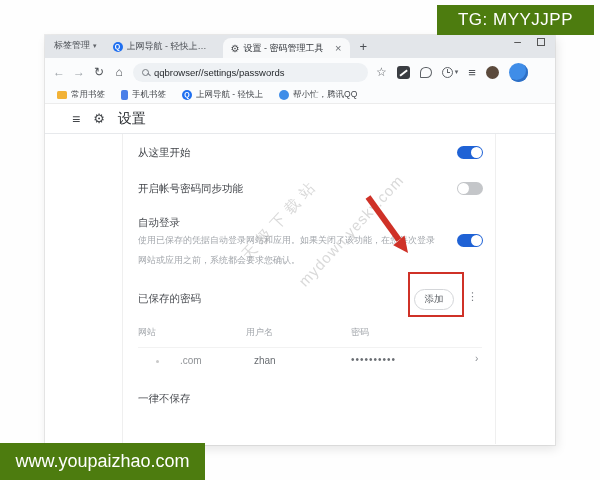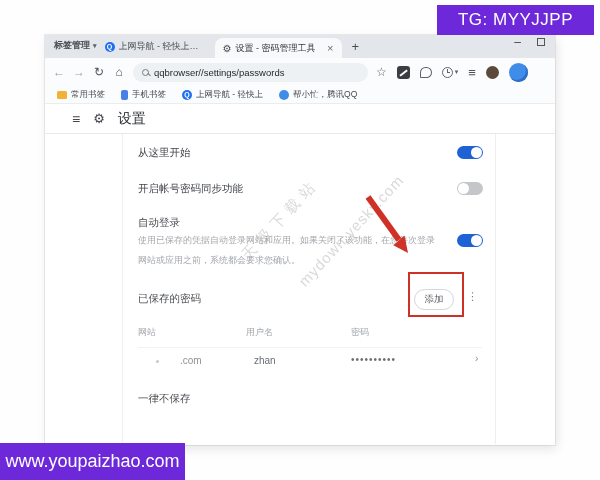--- a/index.html
+++ b/index.html
@@ -1,33 +1,33 @@
 <!DOCTYPE html>
 <html><head>
 <meta charset="utf-8">
 <style>
   * { margin:0; padding:0; box-sizing:border-box; }
   body { font-family:"Liberation Sans", sans-serif; background:#fff; }
   #canvas { position:relative; width:600px; height:480px; background:#fefefe; overflow:hidden; }
 
   
-  .wm-box { position:absolute; background:#6d28d9; color:#fff; display:flex; align-items:center; justify-content:center; z-index:50; }
+  .wm-box { position:absolute; background:#4d7c0f; color:#fff; display:flex; align-items:center; justify-content:center; z-index:50; }
   #wm-top { left:437px; top:5px; width:157px; height:30px; font-size:17px; letter-spacing:.5px; }
-  #wm-bottom { left:0; top:443px; width:185px; height:37px; font-size:18px; }
+  #wm-bottom { left:0; top:443px; width:205px; height:37px; font-size:18px; }
   .wm-diag { position:absolute; color:rgba(170,170,170,.45); font-size:15px; transform:rotate(-47deg); white-space:nowrap; z-index:20; pointer-events:none; }
   #wm-diag1 { left:228px; top:210px; letter-spacing:6px; }
   #wm-diag2 { left:278px; top:222px; letter-spacing:1px; }
 
   
   #window { position:absolute; left:45px; top:35px; width:510px; height:410px; background:#fff;
             box-shadow:0 0 0 1px rgba(0,0,0,.07), 2px 4px 10px rgba(0,0,0,.10); }
 
   
   #tabbar { position:relative; height:23px; background:#e3e6ea; display:flex; align-items:flex-end; font-size:9px; color:#4a4e54; }
-  #tab-manager { display:flex; align-items:center; gap:3px; margin:0 0 6px 9px; cursor:default;font-weight:bold; }
+  #tab-manager { display:flex; align-items:center; gap:3px; margin:0 8px 6px 9px; cursor:default; }
   .tab { display:flex; align-items:center; gap:4px; height:23px; padding:0 8px; white-space:nowrap; overflow:hidden; }
   .tab.inactive { width:118px; }
   .tab.active { width:127px; background:#f8f9fa; border-radius:8px 8px 0 0; height:20px; color:#33373c; }
   .favicon-q { width:10px; height:10px; border-radius:50%; background:#1f6ff0; color:#fff; font-size:7px; font-weight:bold;
                display:flex; align-items:center; justify-content:center; flex:0 0 auto; }
   .tab-label { overflow:hidden; text-overflow:ellipsis; white-space:nowrap; }
   .tab-close { margin-left:auto; color:#6a6e73; font-size:11px; }
   .newtab { font-size:13px; color:#4a4e54; margin:0 0 4px 10px; }
   .win-controls { position:absolute; right:10px; top:2px; display:flex; align-items:center; gap:16px; color:#444; }
   .min-glyph { font-size:12px; line-height:10px; }

